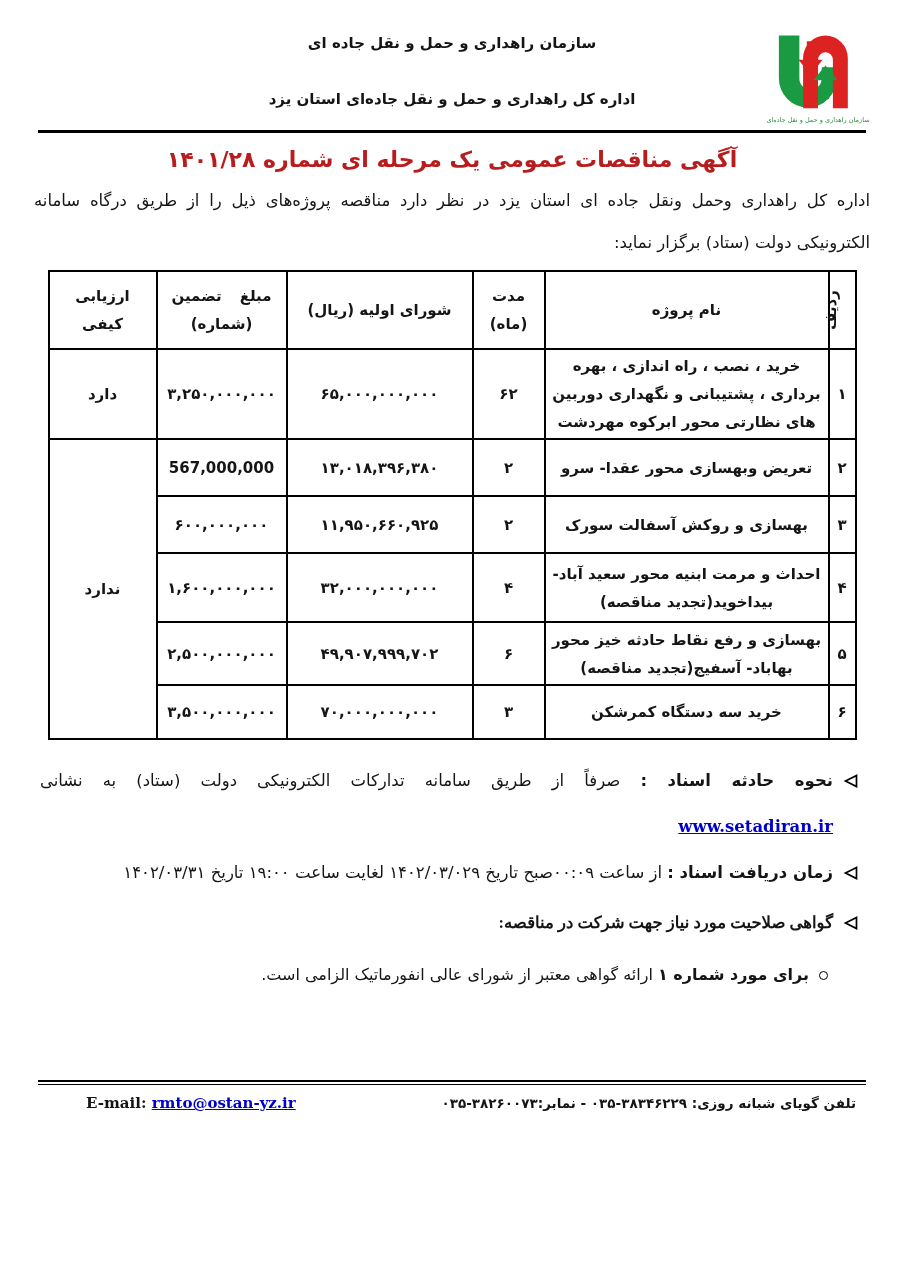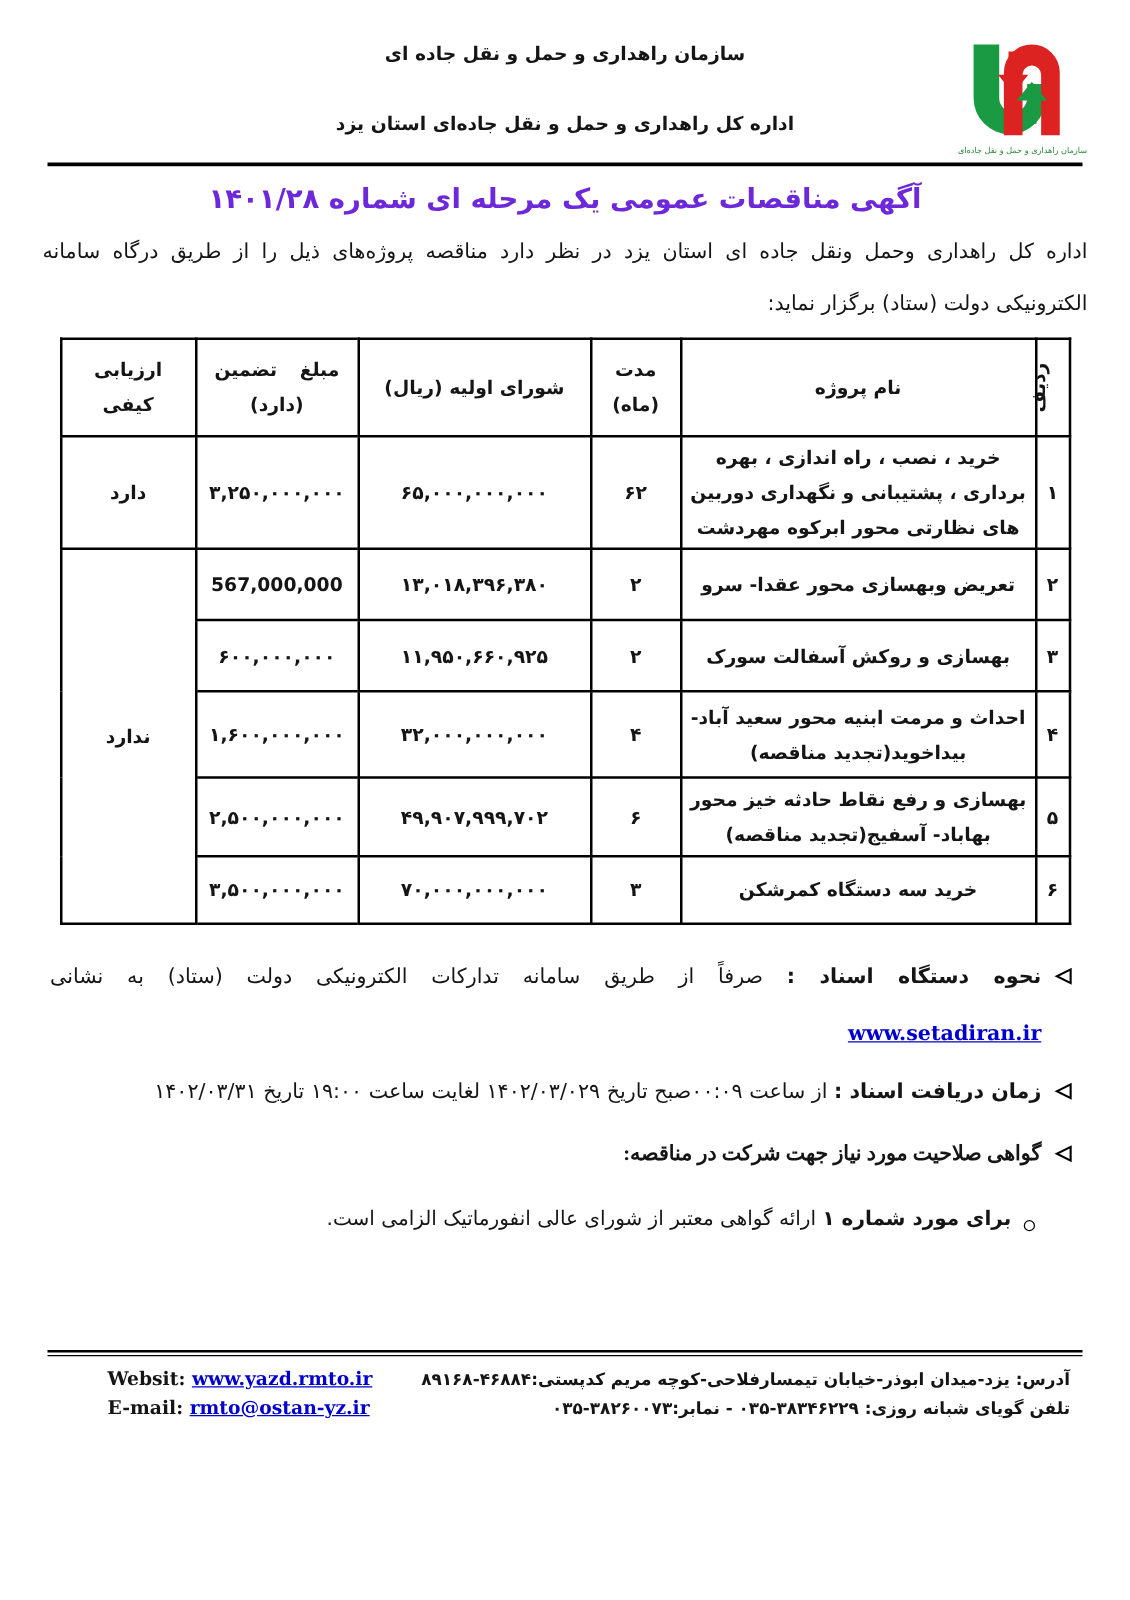--- a/index.html
+++ b/index.html
@@ -10,21 +10,21 @@
   .page { position: relative; width: 904px; height: 1280px; overflow: hidden; background: #fff; }
 
   
   .org-lines { padding-top: 34px; text-align: center; font-weight: bold; font-size: 15px; }
   .org-line2 { margin-top: 38px; }
   .logo-box { position: absolute; top: 30px; right: 34px; width: 104px; text-align: center; }
   .logo-caption { font-size: 6.5px; color: #2e8b3d; margin-top: 1px; line-height: 1.1; }
   .top-rule { margin: 22px 38px 0 38px; border-top: 3px solid #000; }
 
   
-  .doc-title { margin-top: 14px; text-align: center; font-size: 22px; font-weight: bold; color: #6d28d9; }
+  .doc-title { margin-top: 14px; text-align: center; font-size: 22px; font-weight: bold; color: #b91c1c; }
   .intro { direction: rtl; margin: 8px 34px 0 34px; font-size: 16.5px; line-height: 42px; }
   .intro-l1 { text-align: justify; text-align-last: justify; }
   .intro-l2 { text-align: right; }
 
   
   table.tender { direction: rtl; border-collapse: collapse; table-layout: fixed;
     width: 807px; margin: 6px auto 0 auto; }
   table.tender th, table.tender td {
     border: 2px solid #000; text-align: center; vertical-align: middle;
     font-size: 15px; font-weight: bold; padding: 2px 4px; line-height: 28px;
@@ -37,21 +37,21 @@
   
   .bullets { direction: rtl; margin: 26px 46px 0 40px; font-size: 16.5px; }
   .brow { display: flex; gap: 10px; align-items: flex-start; line-height: 30px; }
   .bullet-icon { flex: 0 0 auto; margin-top: 8px; }
   .btext { flex: 1 1 auto; text-align: start; }
   .justify-line { text-align: justify; text-align-last: justify; }
   .mt16 { margin-top: 16px; } .mt20 { margin-top: 20px; font-family: Liberation Serif, serif; } .mt22 { margin-top: 22px; }
   .link-line { text-align: start; margin-top: 16px; }
   a.doc-link { color: #0000cc; font-weight: bold; text-decoration: underline;
     font-family: "DejaVu Serif", serif; font-size: 16.5px; }
-  .sub-row { margin-right: 30px; align-items: center; }
+  .sub-row { margin-right: 30px; }
   .circle-bullet { display: inline-block; width: 9px; height: 9px; border: 1.5px solid #000;
     border-radius: 50%; margin-top: 11px; flex: 0 0 auto; }
   .num { unicode-bidi: embed; direction: ltr; }
 
   
   .footer { position: absolute; left: 0; right: 0; top: 1080px; }
   .footer-rule { margin: 0 38px; height: 5px; border-top: 2.5px solid #000; border-bottom: 1.5px solid #000; }
   .footer-rows { margin: 9px 48px 0 70px; }
   .frow { display: flex; justify-content: space-between; align-items: baseline; margin-top: 5px; }
   .f-en { direction: ltr; font-family: "DejaVu Serif", serif; font-weight: bold; font-size: 15px; padding-left: 16px; }
@@ -100,21 +100,21 @@
         <tr style="height:78px;">
       <th><span class="rot">ردیف</span></th>
       <th>نام پروژه</th>
       <th>
         <div>مدت</div>
         <div>(ماه)</div>
       </th>
       <th>شورای اولیه (ریال)</th>
       <th>
         <div class="th-justify">مبلغ تضمین</div>
-        <div>(دارد)</div>
+        <div>(شماره)</div>
       </th>
       <th>ارزیابی کیفی</th>
     </tr>
     <tr style="height:89px;">
       <td>۱</td>
       <td>خرید ، نصب ، راه اندازی ، بهره برداری ، پشتیبانی و نگهداری دوربین های نظارتی محور ابرکوه مهردشت</td>
       <td>۶۲</td>
       <td>۶۵,۰۰۰,۰۰۰,۰۰۰</td>
       <td>۳,۲۵۰,۰۰۰,۰۰۰</td>
       <td>دارد</td>
@@ -159,21 +159,21 @@
     </table>
 
   <div class="bullets">
 
     <div class="brow">
       <svg class="bullet-icon" width="15" height="14" viewBox="0 0 15 14">
         <path d="M13.5,1.5 L2.5,7 L13.5,12.5 Z" fill="none" stroke="#000" stroke-width="1.7"></path>
       </svg>
       <div class="btext">
         <div class="justify-line">
-          <b>نحوه دستگاه اسناد :</b>
+          <b>نحوه حادثه اسناد :</b>
           <span>صرفاً از طریق سامانه تدارکات الکترونیکی دولت (ستاد) به نشانی</span>
         </div>
         <div class="link-line">
           <a href="#" class="doc-link">www.setadiran.ir</a>
         </div>
       </div>
     </div>
 
     <div class="brow mt16">
       <svg class="bullet-icon" width="15" height="14" viewBox="0 0 15 14">
@@ -202,29 +202,20 @@
       </div>
     </div>
 
   </div>
 
   <div class="footer">
     <div class="footer-rule"></div>
     <div class="footer-rows">
       <div class="frow">
         <div class="f-en">
-          <span>Websit:</span>
-          <a href="#">www.yazd.rmto.ir</a>
-        </div>
-        <div class="f-fa">
-          <span>آدرس: یزد-میدان ابوذر-خیابان تیمسارفلاحی-کوچه مریم کدپستی:</span><span class="num">۸۹۱۶۸-۴۶۸۸۴</span>
-        </div>
-      </div>
-      <div class="frow">
-        <div class="f-en">
           <span>E-mail:</span>
           <a href="#">rmto@ostan-yz.ir</a>
         </div>
         <div class="f-fa">
           <span>تلفن گویای شبانه روزی:</span>
           <span class="num">۰۳۵-۳۸۳۴۶۲۲۹</span>
           <span>- نمابر:</span><span class="num">۰۳۵-۳۸۲۶۰۰۷۳</span>
         </div>
       </div>
     </div>

